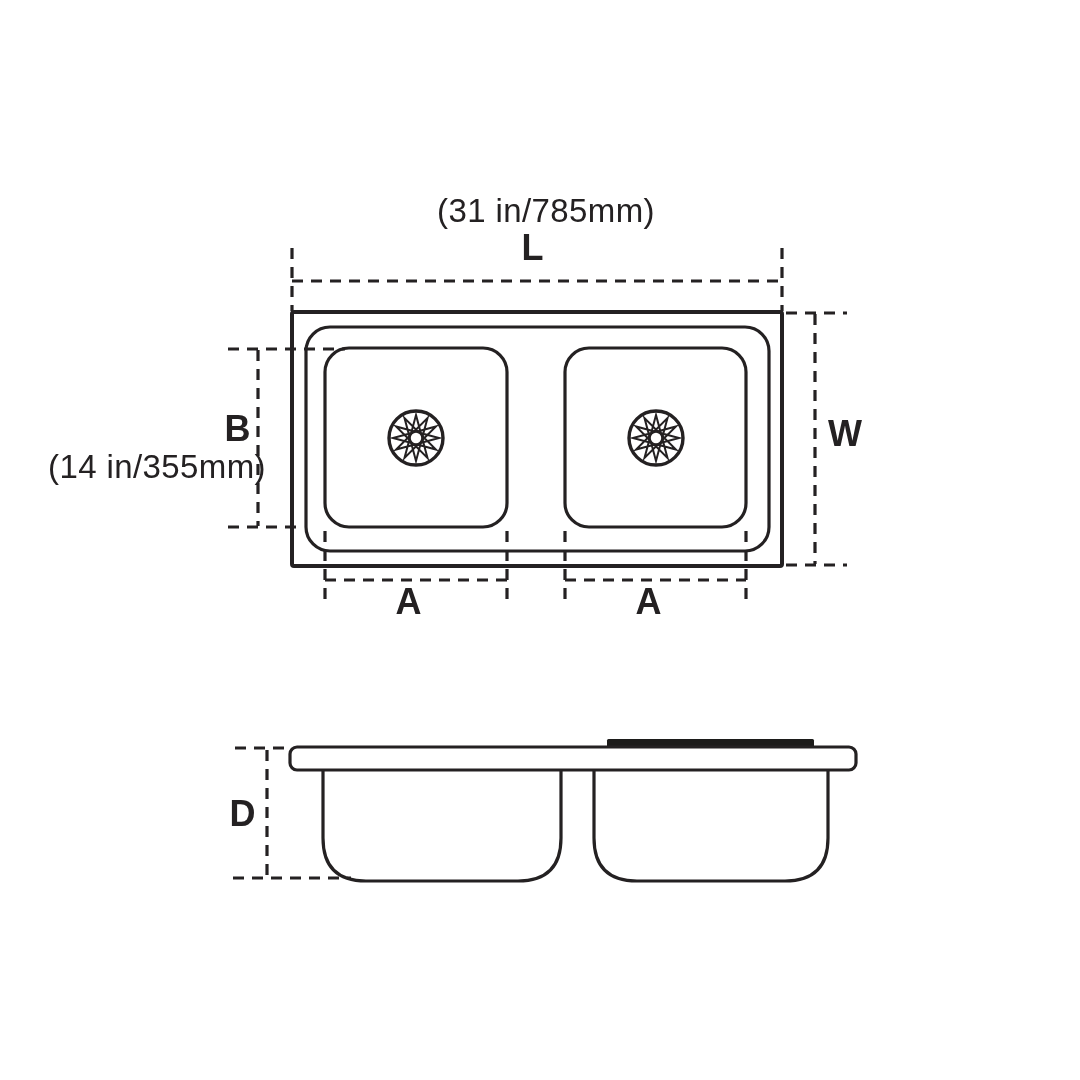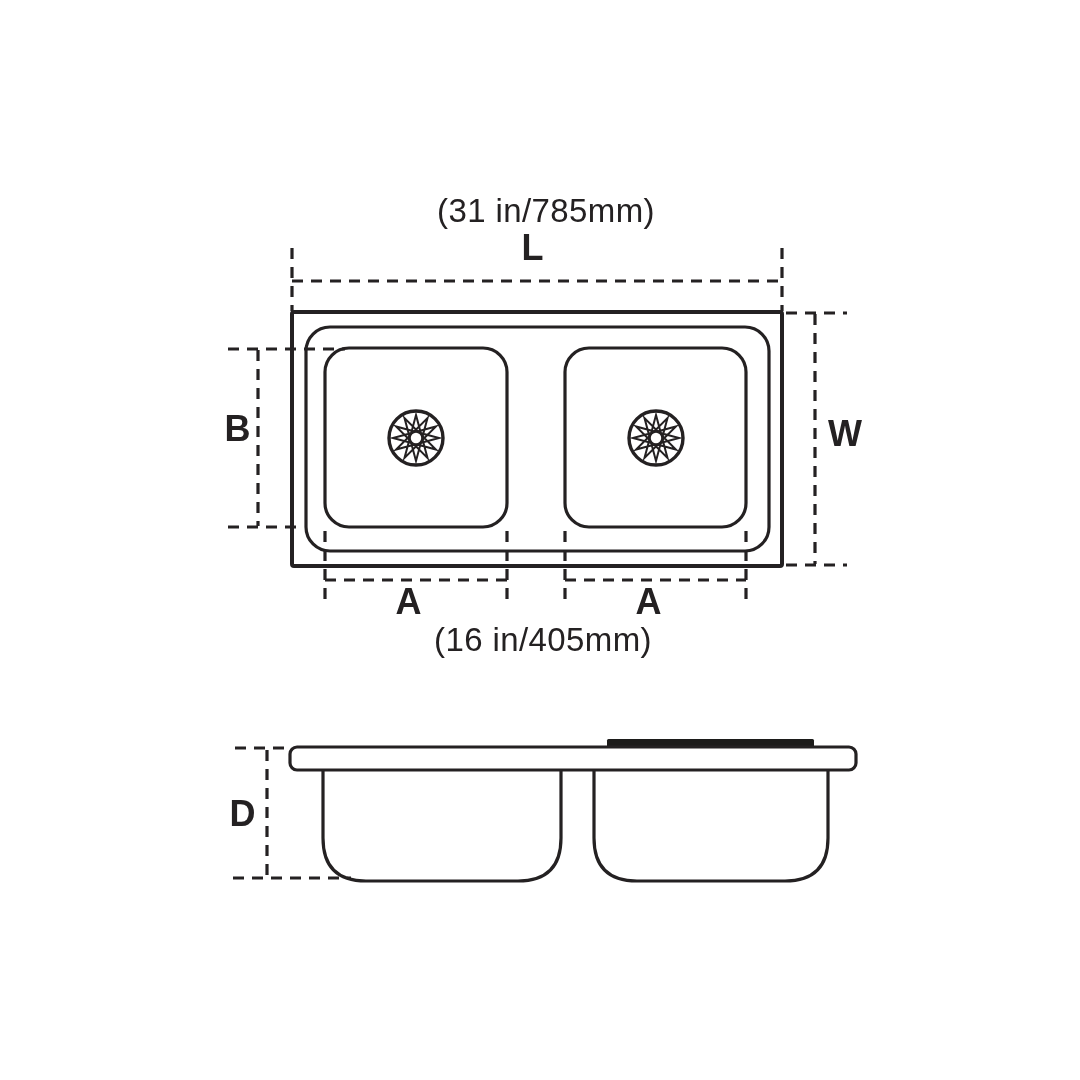--- a/index.html
+++ b/index.html
@@ -85,22 +85,22 @@
       <rect class="outline" x="290" y="747" width="566" height="23" rx="7"></rect>
       <path class="outline" d="M323 770 V838 Q323 881 366 881 H518 Q561 881 561 838 V770"></path>
       <path class="outline" d="M594 770 V838 Q594 881 637 881 H785 Q828 881 828 838 V770"></path>
     </g>
   </svg>
 
   <div class="lbl val center" style="left:546px; top:191px;">(31 in/785mm)</div>
   <div class="lbl letter center" style="left:533px; top:230px;">L</div>
 
   <div class="lbl letter center" style="left:238px; top:411px;">B</div>
+  <div class="lbl val center" style="left:157px; top:447px;">(14 in/355mm)</div>
 
   <div class="lbl letter" style="left:828px; top:416px;">W</div>
 
   <div class="lbl letter center" style="left:409px; top:584px;">A</div>
   <div class="lbl letter center" style="left:649px; top:584px;">A</div>
-  <div class="lbl val center" style="left:543px; top:620px;">(16 in/405mm)</div>
 
   <div class="lbl letter center" style="left:243px; top:796px;">D</div>
 
 </div>
 
 </body></html>

